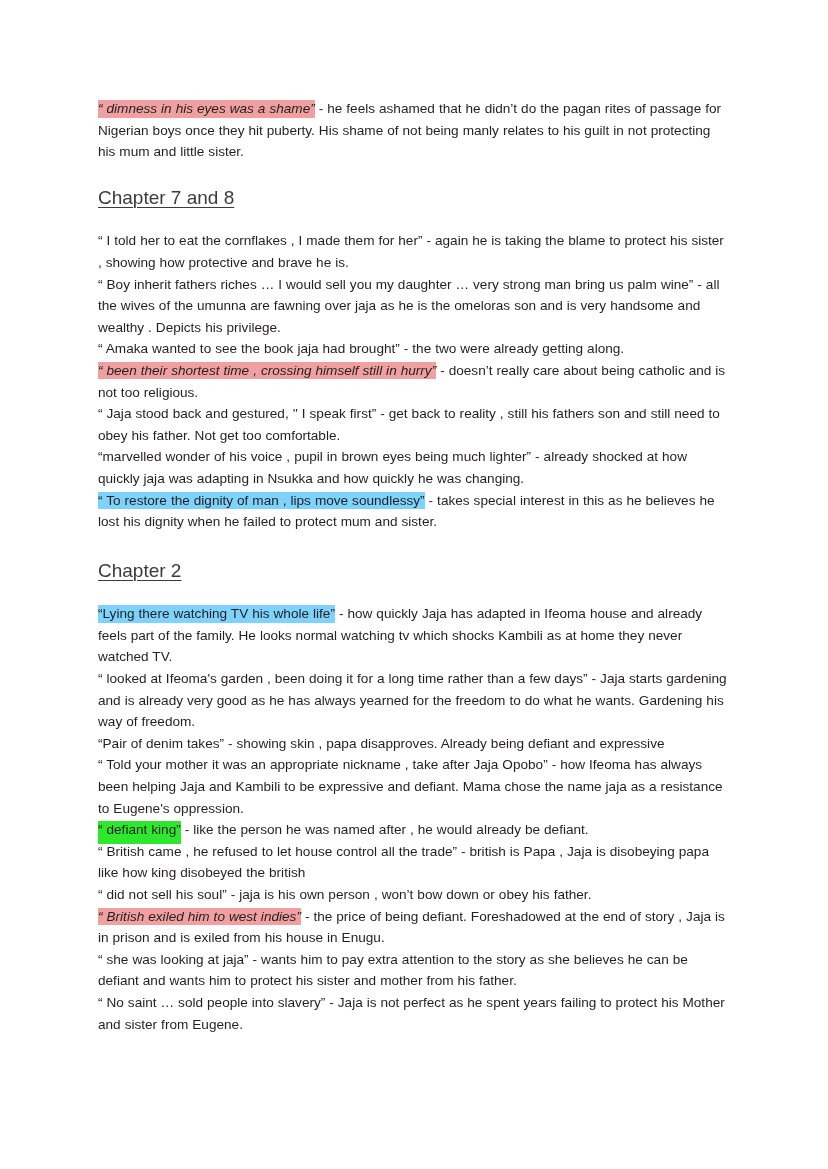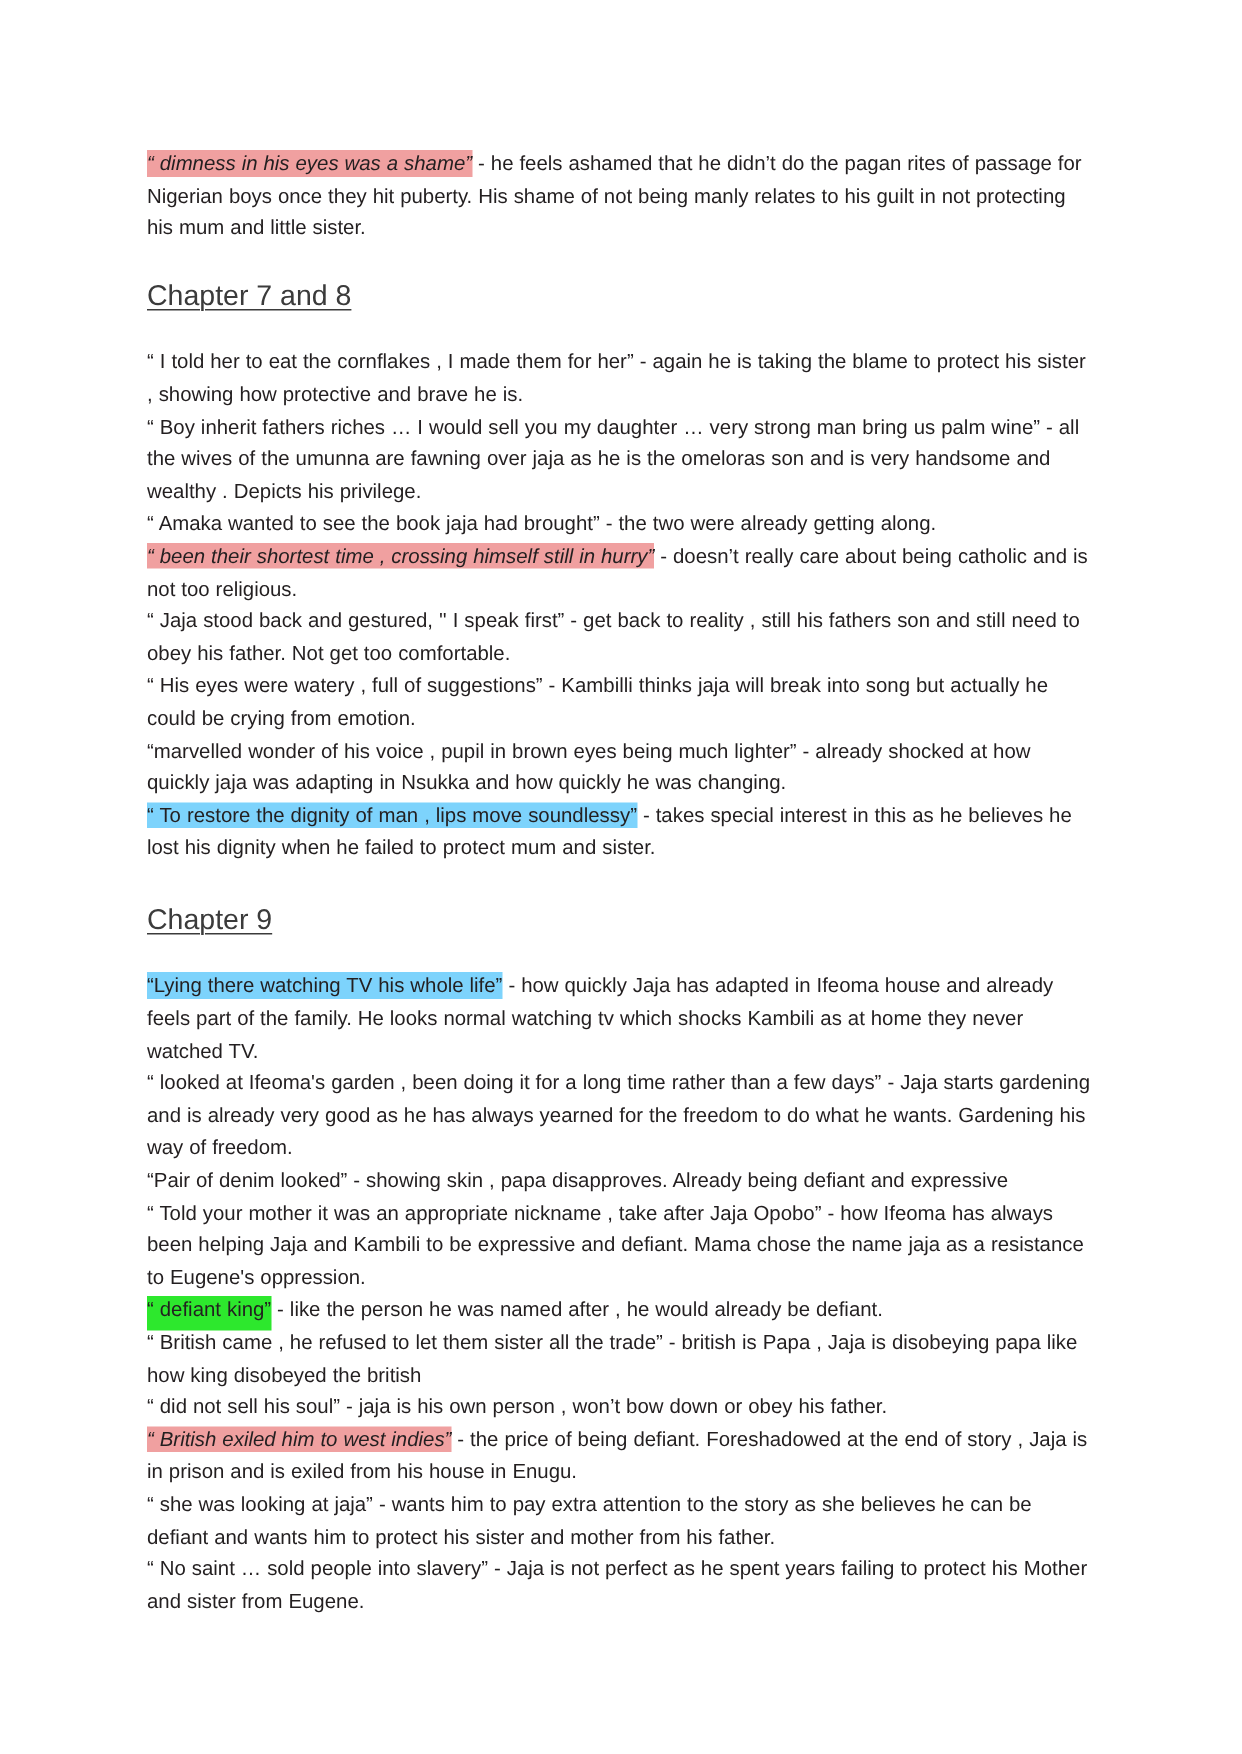--- a/index.html
+++ b/index.html
@@ -82,35 +82,34 @@
 
     <div class="heading-wrap"><span class="heading">Chapter 7 and 8</span></div>
 
     <div class="gap-small"></div>
 
     <p class="para block"><span>“ I told her to eat the cornflakes , I made them for her”</span><span> - again he is taking the blame to protect his sister , showing how protective and brave he is.</span></p>
     <p class="para block"><span>“ Boy inherit fathers riches … I would sell you my daughter … very strong man bring us palm wine”</span><span> - all the wives of the umunna are fawning over jaja as he is the omeloras son and is very handsome and wealthy . Depicts his privilege.</span></p>
     <p class="para block"><span>“ Amaka wanted to see the book jaja had brought”</span><span> - the two were already getting along.</span></p>
     <p class="para block"><span class="hl-pink">“ been their shortest time , crossing himself still in hurry”</span><span> - doesn’t really care about being catholic and is not too religious.</span></p>
     <p class="para block"><span>“ Jaja stood back and gestured, '' I speak first”</span><span> - get back to reality , still his fathers son and still need to obey his father. Not get too comfortable.</span></p>
-    <p class="para block"><span>“ His eyes were watery , full of suggestions”</span><span> - Kambilli thinks jaja will break into song but actually he could be crying from emotion.</span></p>
     <p class="para block"><span>“marvelled wonder of his voice , pupil in brown eyes being much lighter”</span><span> - already shocked at how quickly jaja was adapting in Nsukka and how quickly he was changing.</span></p>
     <p class="para block"><span class="hl-yellow">“ To restore the dignity of man , lips move soundlessy”</span><span> - takes special interest in this as he believes he lost his dignity when he failed to protect mum and sister.</span></p>
 
     <div class="gap-section"></div>
 
-    <div class="heading-wrap"><span class="heading">Chapter 9</span></div>
+    <div class="heading-wrap"><span class="heading">Chapter 2</span></div>
 
     <div class="gap-small"></div>
 
     <p class="para block"><span class="hl-yellow">“Lying there watching TV his whole life”</span><span> - how quickly Jaja has adapted in Ifeoma house and already feels part of the family. He looks normal watching tv which shocks Kambili as at home they never watched TV.</span></p>
     <p class="para block"><span>“ looked at Ifeoma's garden , been doing it for a long time rather than a few days”</span><span> - Jaja starts gardening and is already very good as he has always yearned for the freedom to do what he wants. Gardening his way of freedom.</span></p>
-    <p class="para block"><span>“Pair of denim looked”</span><span> - showing skin , papa disapproves. Already being defiant and expressive</span></p>
+    <p class="para block"><span>“Pair of denim takes”</span><span> - showing skin , papa disapproves. Already being defiant and expressive</span></p>
     <p class="para block"><span>“ Told your mother it was an appropriate nickname , take after Jaja Opobo”</span><span> - how Ifeoma has always been helping Jaja and Kambili to be expressive and defiant. Mama chose the name jaja as a resistance to Eugene's oppression.</span></p>
     <p class="para block"><span class="hl-green">“ defiant king”</span><span> - like the person he was named after , he would already be defiant.</span></p>
-    <p class="para block"><span>“ British came , he refused to let them sister all the trade”</span><span> - british is Papa , Jaja is disobeying papa like how king disobeyed the british</span></p>
+    <p class="para block"><span>“ British came , he refused to let house control all the trade”</span><span> - british is Papa , Jaja is disobeying papa like how king disobeyed the british</span></p>
     <p class="para block"><span>“ did not sell his soul”</span><span> - jaja is his own person , won’t bow down or obey his father.</span></p>
     <p class="para block"><span class="hl-pink">“ British exiled him to west indies”</span><span> - the price of being defiant. Foreshadowed at the end of story , Jaja is in prison and is exiled from his house in Enugu.</span></p>
     <p class="para block"><span>“ she was looking at jaja”</span><span> - wants him to pay extra attention to the story as she believes he can be defiant and wants him to protect his sister and mother from his father.</span></p>
     <p class="para block"><span>“ No saint … sold people into slavery”</span><span> - Jaja is not perfect as he spent years failing to protect his Mother and sister from Eugene.</span></p>
 
   </div>
 </div>
 
 </body></html>

